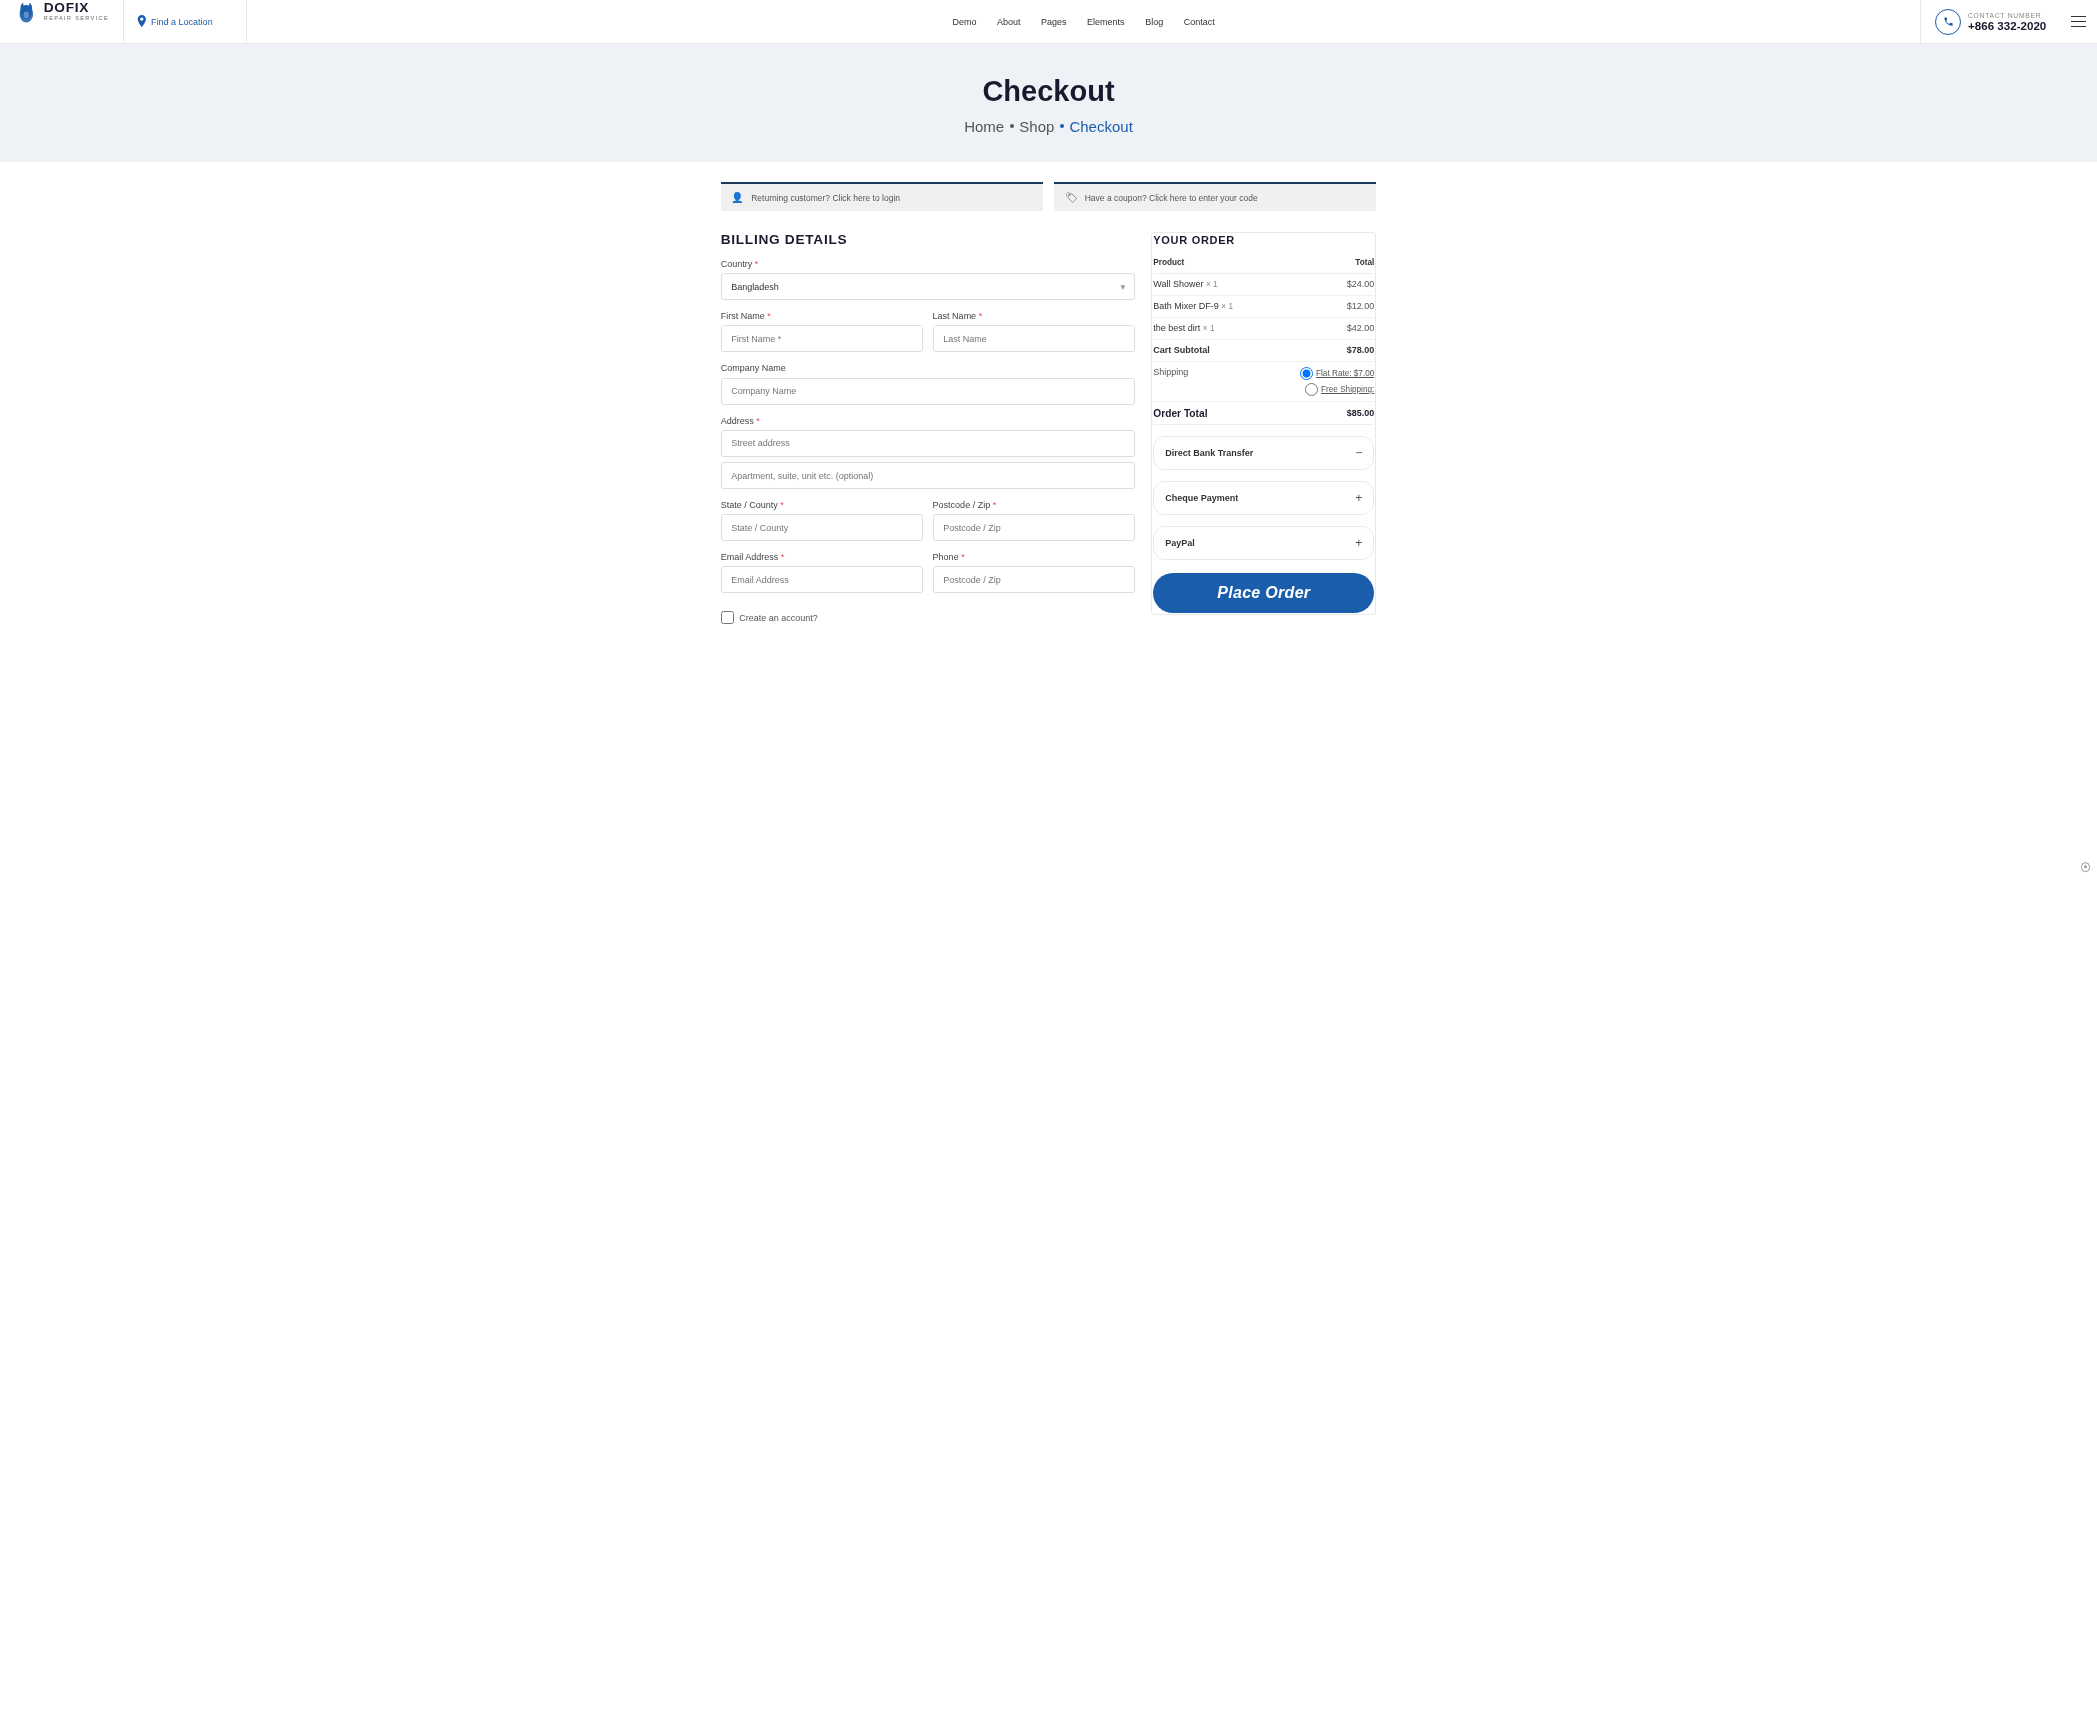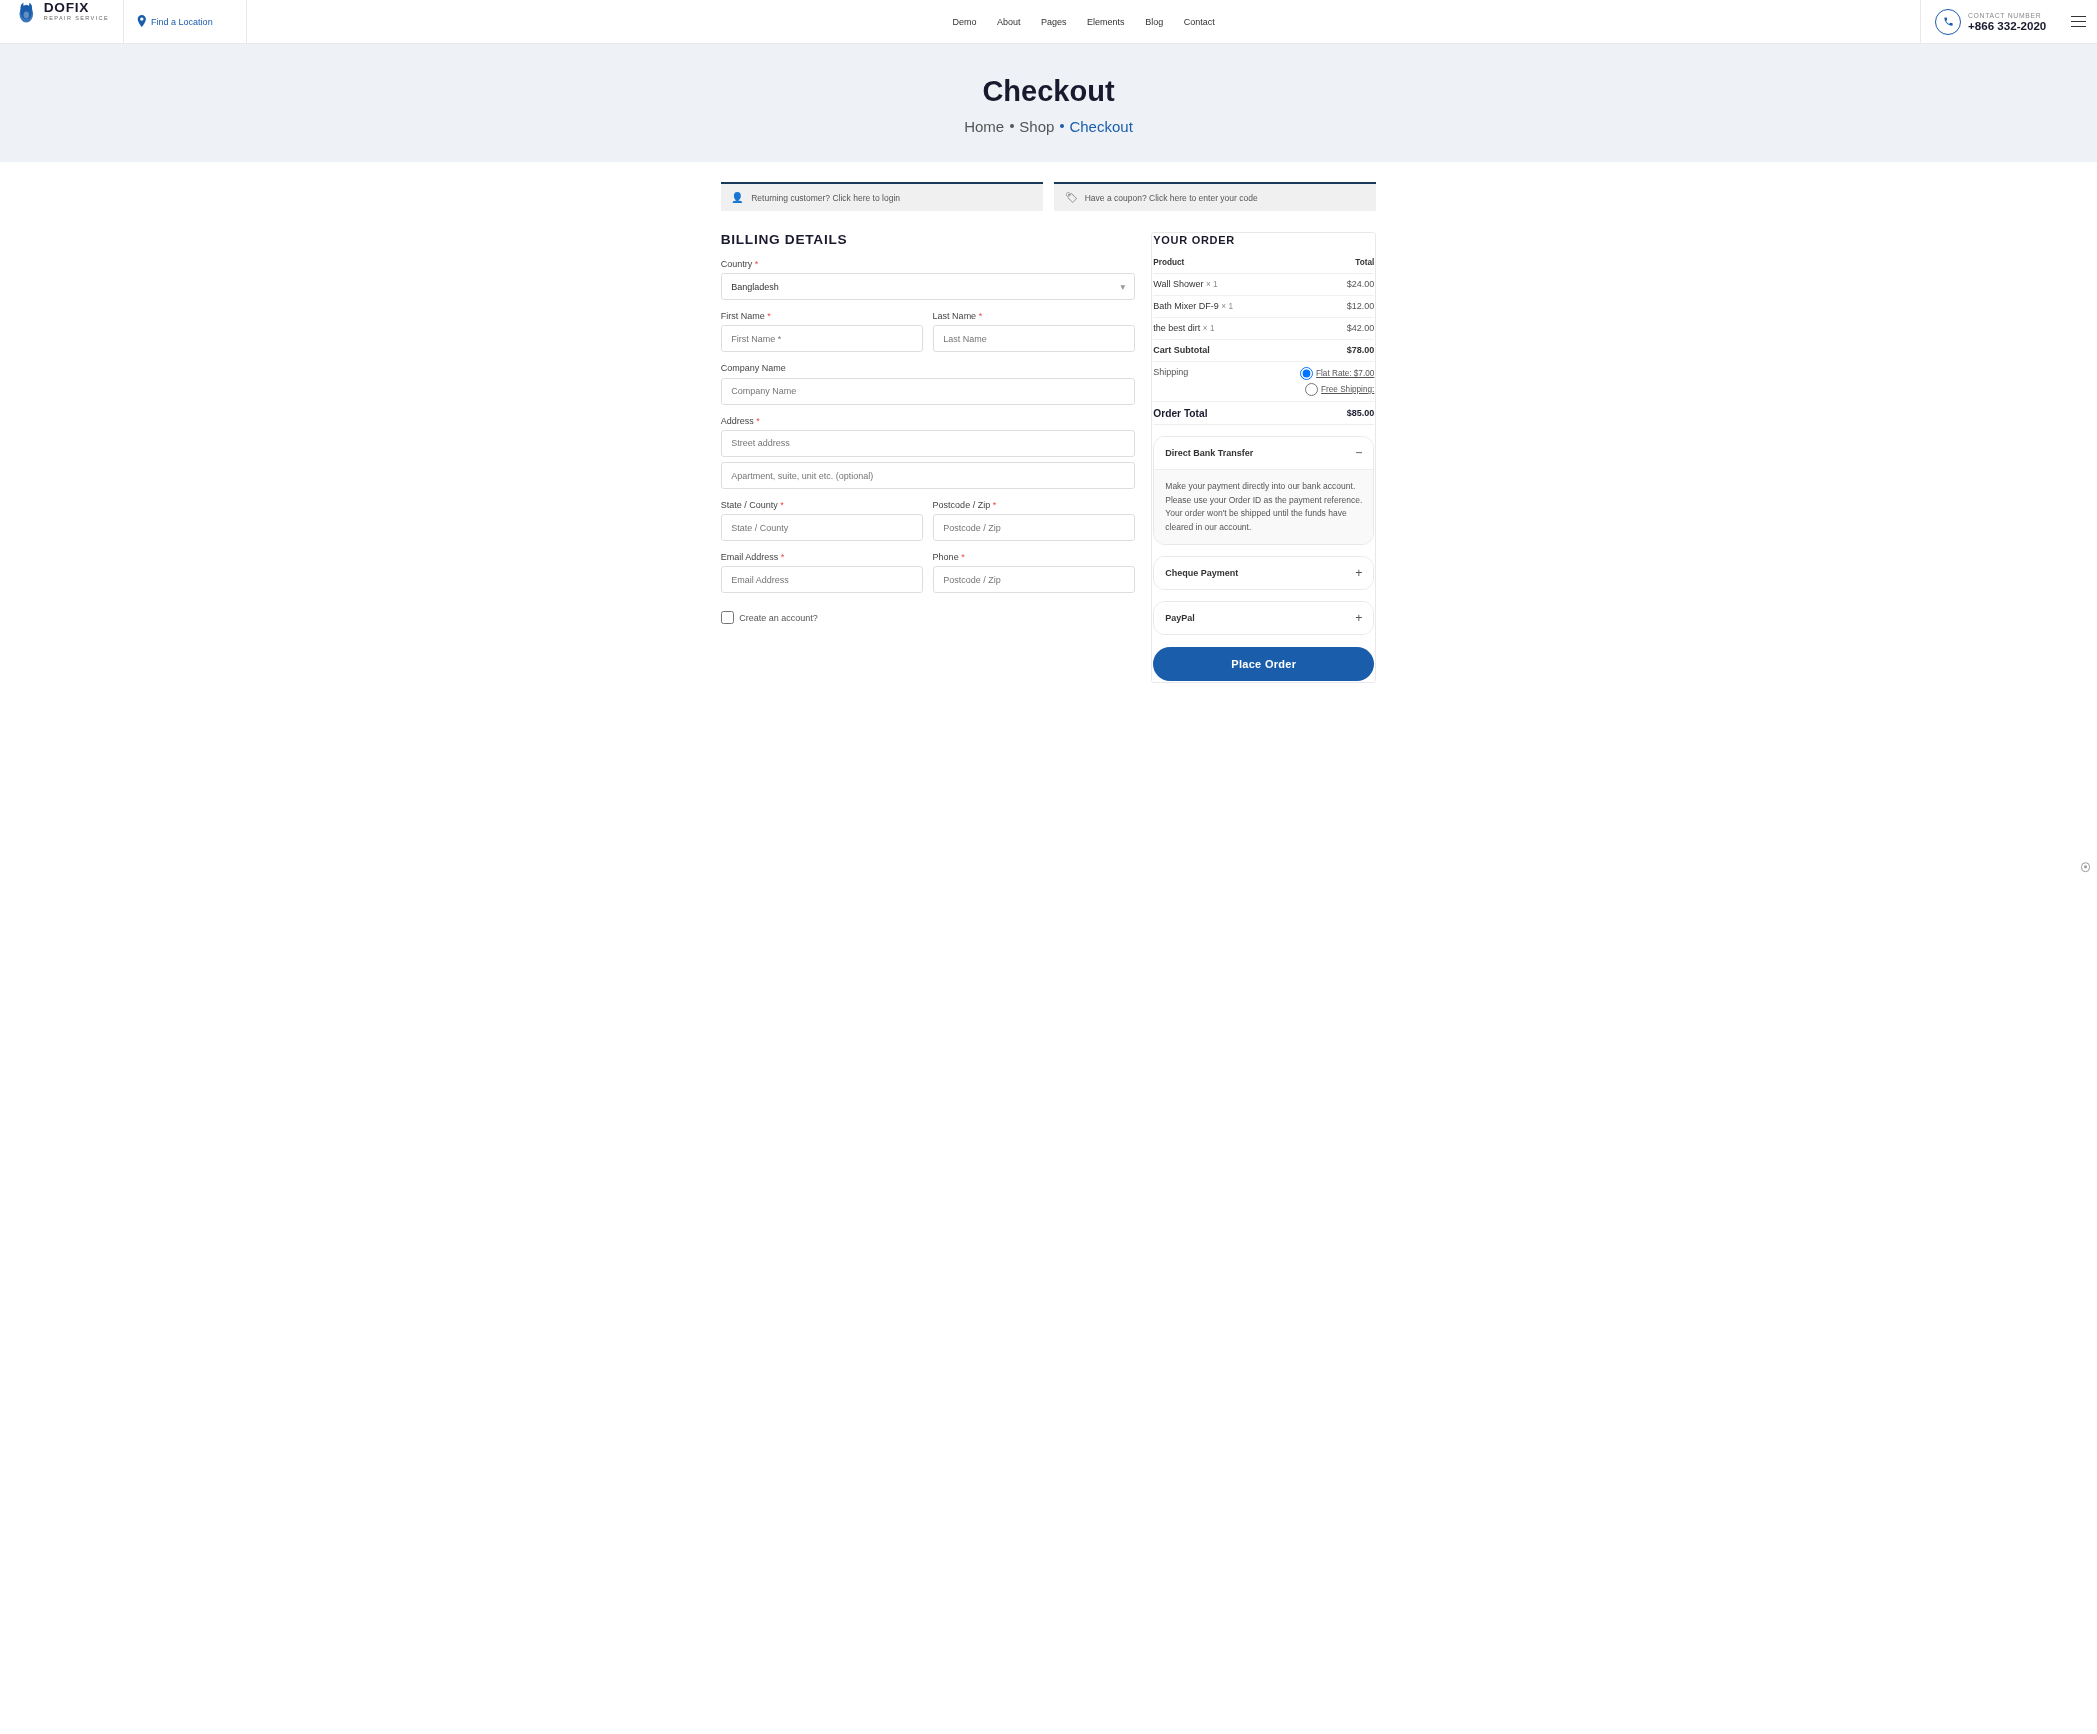--- a/index.html
+++ b/index.html
@@ -74,21 +74,21 @@
     .total-amount { color: #1a1a2e; font-size: 11.6px; font-weight: 800; }
 
     
     .payment-section { margin-top: 11px; border: 0.7px solid #e8e8e8; border-radius: 12px; overflow: hidden; }
     .payment-header { display: flex; align-items: center; justify-content: space-between; padding: 9px 11px; cursor: pointer; background: #fff; }
     .payment-name { font-size: 9px; font-weight: 600; color: #333; }
     .payment-toggle { font-size: 12.3px; color: #555; font-weight: 300; }
     .payment-body { padding: 9.6px 11px; background: #f9f9f9; border-top: 0.7px solid #eee; font-size: 8.5px; color: #555; line-height: 1.6; }
 
     
-    .place-order-btn { width: 100%; background: #1a5dab; color: #fff; border: none; border-radius: 20.5px; padding: 11px; font-size: 11px; font-weight: 700; cursor: pointer; margin-top: 12.3px; letter-spacing: 0.3px; }
+    .place-order-btn { width: 100%; background: #1a5dab; color: #fff; border: none; border-radius: 20.5px; padding: 11px; font-size: 16px; font-weight: 700; cursor: pointer; margin-top: 12.3px; letter-spacing: 0.3px; font-style: italic; }
 
     
     .checkbox-row { display: flex; align-items: center; gap: 5.5px; font-size: 9px; color: #555; margin-top: 6.8px; }
     .checkbox-row input { cursor: pointer; }
 
     
     .scroll-indicator { position: fixed; right: 6.8px; top: 50%; transform: translateY(-50%); width: 9.6px; height: 9.6px; border: 1.4px solid #999; border-radius: 50%; display: flex; align-items: center; justify-content: center; }
     .scroll-dot { width: 3.4px; height: 3.4px; background: #999; border-radius: 50%; }
   </style>
 </head>
@@ -315,21 +315,20 @@
         </tfoot>
       </table>
 
       
       <div id="payment-methods">
           <div class="payment-section">
       <div class="payment-header">
         <span class="payment-name">Direct Bank Transfer</span>
         <span class="payment-toggle">−</span>
       </div>
-      <div class="payment-body">Make your payment directly into our bank account. Please use your Order ID as the payment reference. Your order won't be shipped until the funds have cleared in our account.</div>
     </div>
           <div class="payment-section">
       <div class="payment-header">
         <span class="payment-name">Cheque Payment</span>
         <span class="payment-toggle">+</span>
       </div>
 
     </div>
           <div class="payment-section">
       <div class="payment-header">

